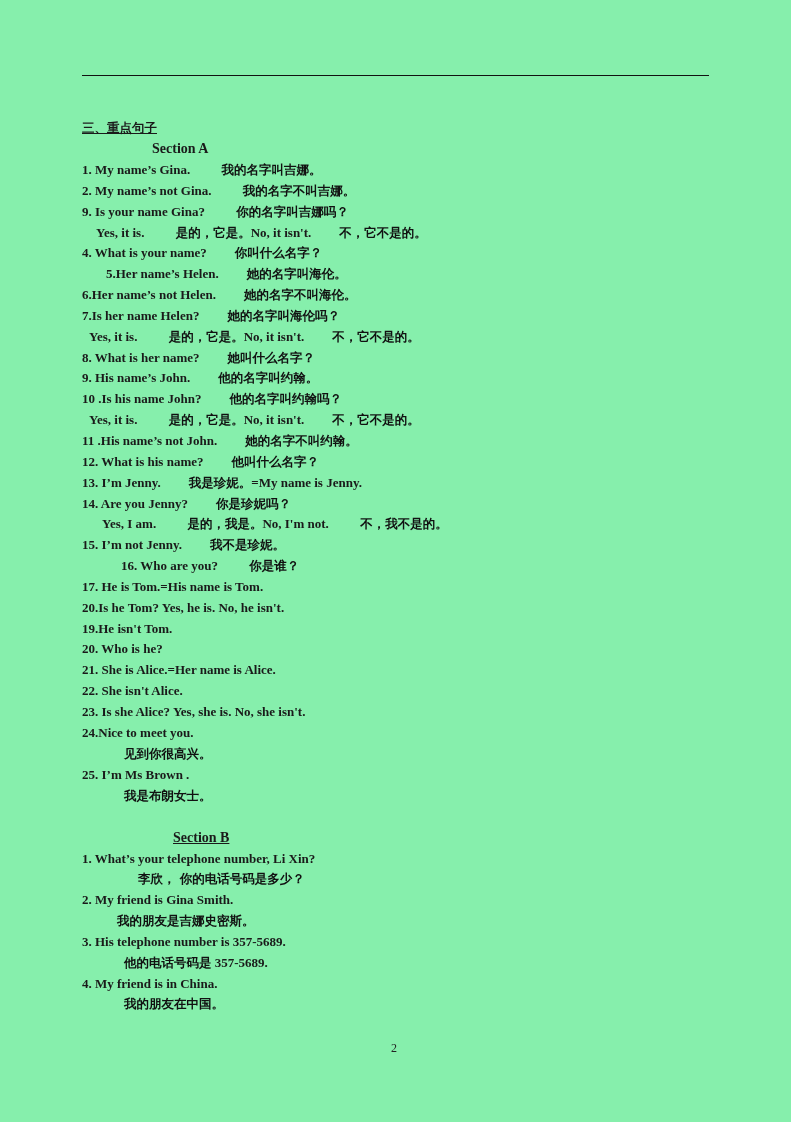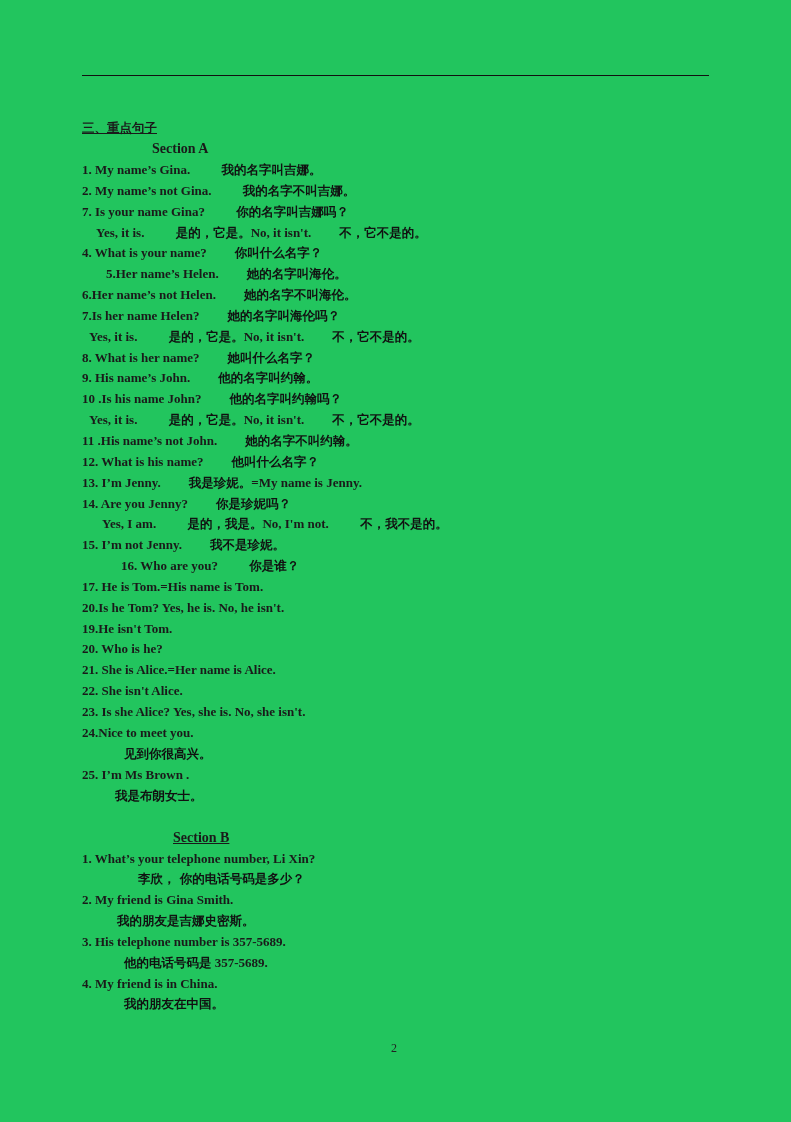--- a/index.html
+++ b/index.html
@@ -1,17 +1,17 @@
 <!DOCTYPE html>
 <html><head>
 <meta charset="utf-8">
 <style>
   html, body { margin: 0; padding: 0; background: #ffffff; }
   body { width: 791px; height: 1122px; position: relative; overflow: hidden; }
-  .page { position: absolute; left: 0; top: 0; width: 791px; height: 1122px; background: #22c55e; }
+  .page { position: absolute; left: 0; top: 0; width: 791px; height: 1122px; background: #86efac; }
   .rule { position: absolute; left: 82px; top: 75px; width: 627px; height: 0; border-top: 1.5px solid #111; }
   .line {
     position: absolute;
     left: 82px;
     font-family: "Liberation Serif", "DejaVu Serif", serif;
     font-weight: bold;
     font-size: 13px;
     line-height: 16px;
     color: #1a1a1a;
     white-space: nowrap;
@@ -30,21 +30,21 @@
 
 <div class="page">
   <div class="rule"></div>
 
   <div class="line heading" style="top:120px;"><span>三、重点句子</span></div>
 
   <div class="line section-title" style="top:141px; left:152px;"><span>Section A</span></div>
 
   <div class="line" style="top:162px;"><span>1. My name’s Gina.  </span><span class="cn">我的名字叫吉娜。</span></div>
   <div class="line" style="top:183px;"><span>2. My name’s not Gina.  </span><span class="cn">我的名字不叫吉娜。</span></div>
-  <div class="line" style="top:204px;"><span>7. Is your name Gina?  </span><span class="cn">你的名字叫吉娜吗？</span></div>
+  <div class="line" style="top:204px;"><span>9. Is your name Gina?  </span><span class="cn">你的名字叫吉娜吗？</span></div>
   <div class="line" style="top:225px; left:96px;"><span>Yes, it is.  </span><span class="cn">是的，它是。</span><span>No, it isn't.</span><span class="cn">不，它不是的。</span></div>
   <div class="line" style="top:245px;"><span>4. What is your name?</span><span class="cn">你叫什么名字？</span></div>
   <div class="line" style="top:266px;margin-left:24px;"><span>5.Her name’s Helen.</span><span class="cn">她的名字叫海伦。</span></div>
   <div class="line" style="top:287px;"><span>6.Her name’s not Helen.</span><span class="cn">她的名字不叫海伦。</span></div>
   <div class="line" style="top:308px;"><span>7.Is her name Helen?</span><span class="cn">她的名字叫海伦吗？</span></div>
   <div class="line" style="top:329px; left:89px;"><span>Yes, it is.  </span><span class="cn">是的，它是。</span><span>No, it isn't.</span><span class="cn">不，它不是的。</span></div>
   <div class="line" style="top:350px;"><span>8. What is her name?</span><span class="cn">她叫什么名字？</span></div>
   <div class="line" style="top:370px;"><span>9. His name’s John.</span><span class="cn">他的名字叫约翰。</span></div>
   <div class="line" style="top:391px;"><span>10 .Is his name John?</span><span class="cn">他的名字叫约翰吗？</span></div>
   <div class="line" style="top:412px; left:89px;"><span>Yes, it is.  </span><span class="cn">是的，它是。</span><span>No, it isn't.</span><span class="cn">不，它不是的。</span></div>
@@ -58,21 +58,21 @@
   <div class="line" style="top:579px;"><span>17. He is Tom.=His name is Tom.</span></div>
   <div class="line" style="top:600px;"><span>20.Is he Tom? Yes, he is. No, he isn't.</span></div>
   <div class="line" style="top:621px;"><span>19.He isn't Tom.</span></div>
   <div class="line" style="top:641px;"><span>20. Who is he?</span></div>
   <div class="line" style="top:662px;"><span>21. She is Alice.=Her name is Alice.</span></div>
   <div class="line" style="top:683px;"><span>22. She isn't Alice.</span></div>
   <div class="line" style="top:704px;"><span>23. Is she Alice? Yes, she is. No, she isn't.</span></div>
   <div class="line" style="top:725px;"><span>24.Nice to meet you.</span></div>
   <div class="line" style="top:746px; left:96px;"><span class="cn">见到你很高兴。</span></div>
   <div class="line" style="top:767px;"><span>25. I’m Ms Brown .</span></div>
-  <div class="line" style="top:788px; left:87px;"><span class="cn">我是布朗女士。</span></div>
+  <div class="line" style="top:788px; left:96px;"><span class="cn">我是布朗女士。</span></div>
 
   <div class="line section-title underline" style="top:830px; left:173px;"><span>Section B</span></div>
 
   <div class="line" style="top:851px;"><span>1. What’s your telephone number, Li Xin?</span></div>
   <div class="line" style="top:871px; left:110px;"><span class="cn">李欣，  你的电话号码是多少？</span></div>
   <div class="line" style="top:892px;"><span>2. My friend is Gina Smith.</span></div>
   <div class="line" style="top:913px; left:89px;"><span class="cn">我的朋友是吉娜史密斯。</span></div>
   <div class="line" style="top:934px;"><span>3. His telephone number is 357-5689.</span></div>
   <div class="line" style="top:955px; left:96px;"><span class="cn">他的电话号码是</span><span> 357-5689.</span></div>
   <div class="line" style="top:976px;"><span>4. My friend is in China.</span></div>

